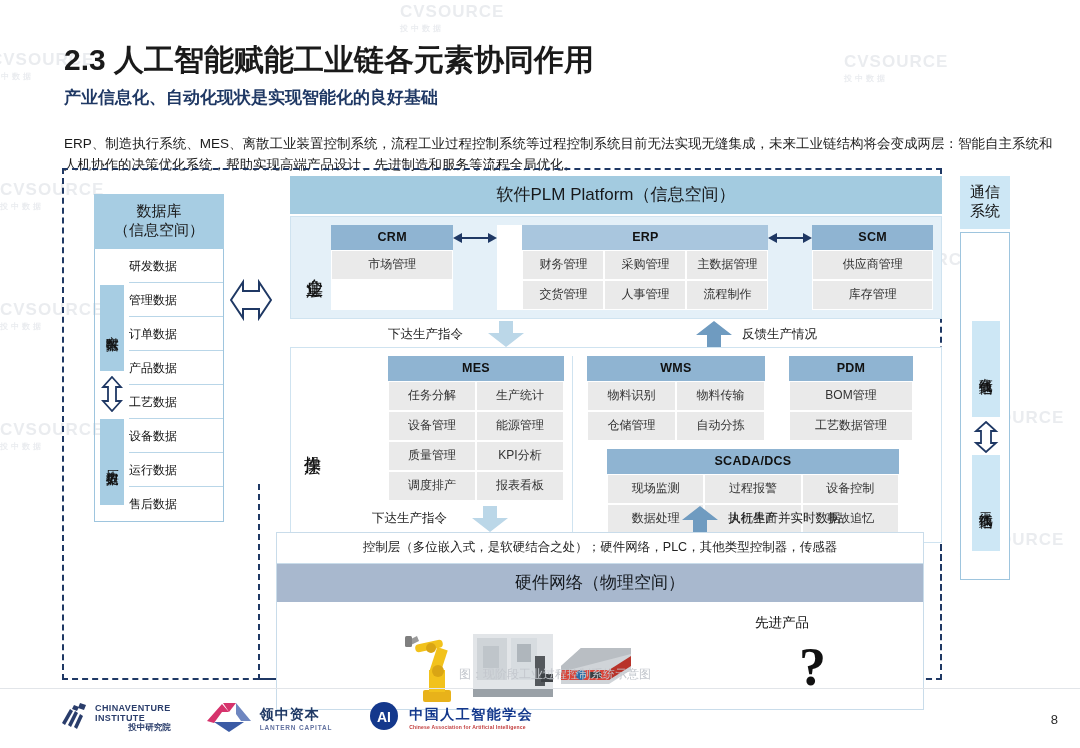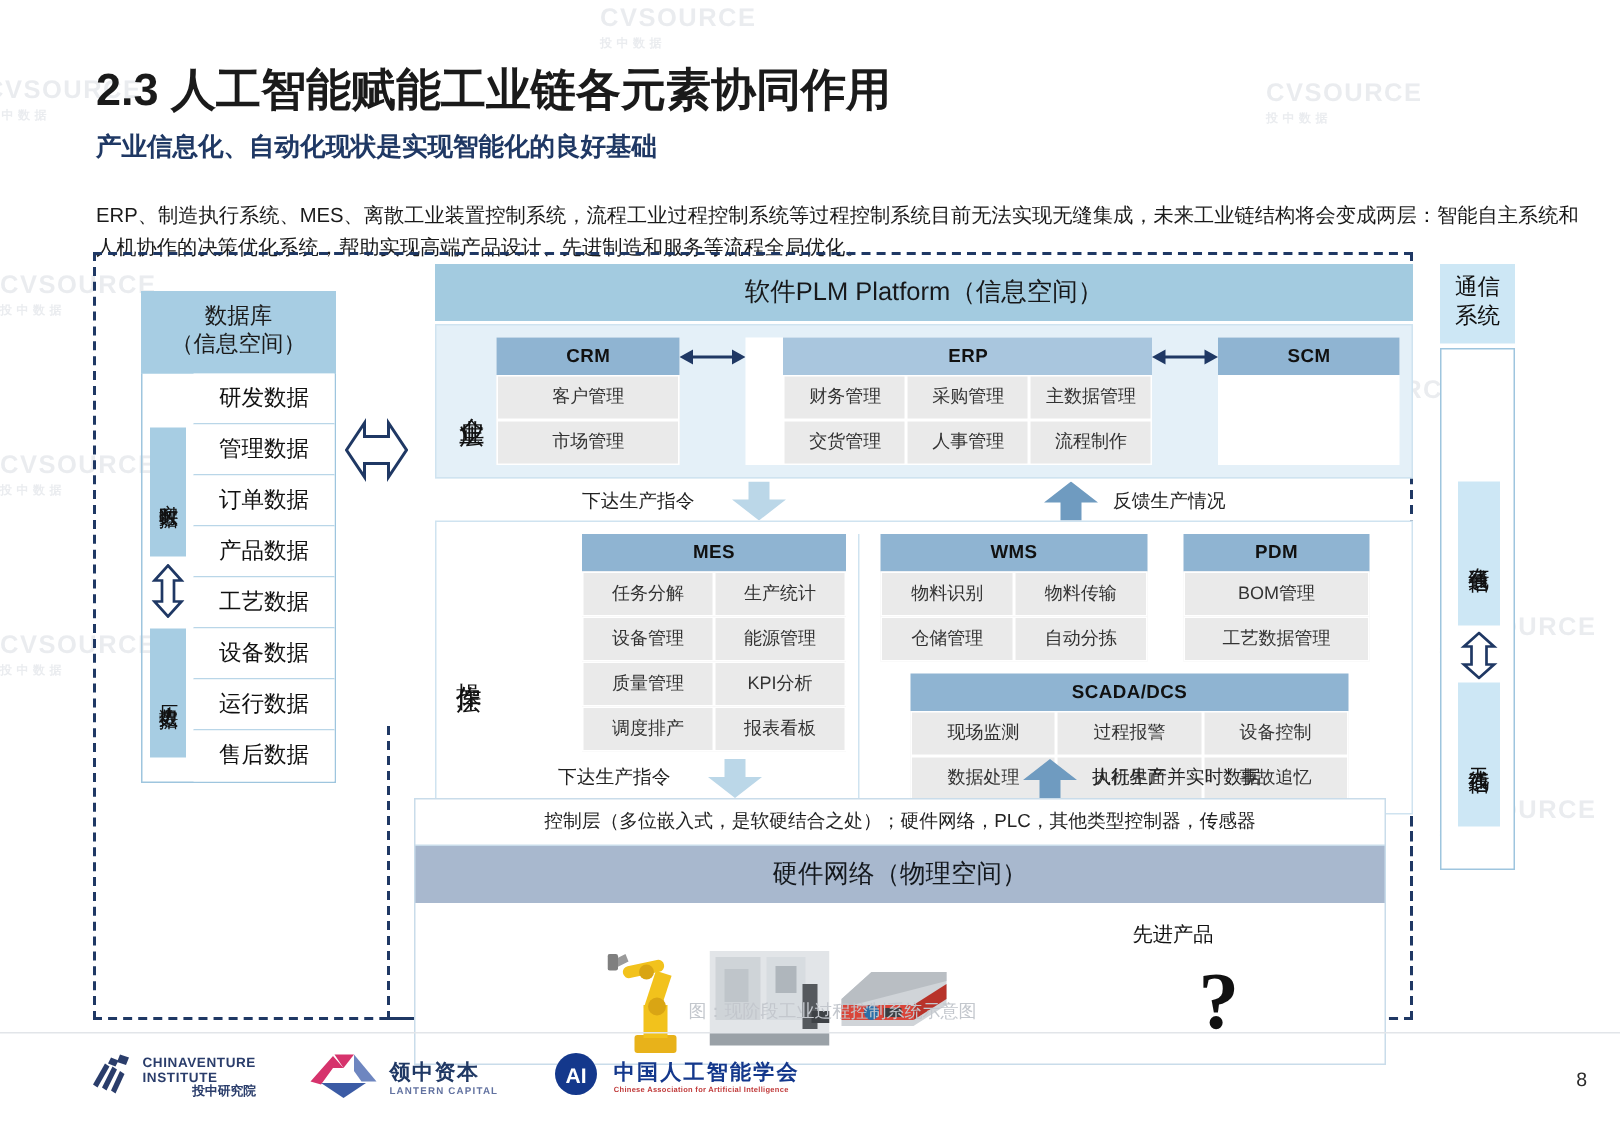--- a/index.html
+++ b/index.html
@@ -62,22 +62,22 @@
     background: #A7CDE3; color: #111; font-size: 13px;
     writing-mode: vertical-rl; text-orientation: upright;
     display: flex; align-items: center; justify-content: center;
     letter-spacing: 1px; line-height: 1.05;
   }
   .db-side-tag.realtime { top: 36px;  height: 86px; }
   .db-side-tag.history  { top: 170px; height: 86px; }
   .db-vert-arrow { position: absolute; left: 6px; top: 127px; width: 22px; height: 36px; }
   .db-rows { flex: 1; }
   .db-row {
-    height: 34px; line-height: 34px; text-align: center;
-    font-size: 15px; color: #111; border-bottom: 1px solid #b9d6e8;
+    height: 34px; line-height: 34px; 
+    font-size: 12px; color: #111; border-bottom: 1px solid #b9d6e8;
     background: #ffffff;
   }
   .db-row:last-child { border-bottom: none; }
 
   
   .hdbl-arrow { position: absolute; left: 168px; top: 104px; width: 42px; height: 56px; }
 
   
   .plm { position: absolute; left: 228px; top: 8px; width: 652px; }
   .plm-title {
@@ -275,21 +275,20 @@
 
   <div class="plm">
     <div class="plm-title">软件PLM Platform（信息空间）</div>
 
     <div class="ent-wrap">
       <div class="layer-label">企业层</div>
 
       <div class="mod" style="width:128px;">
         <div class="mod-head">CRM</div>
         <div class="mod-cells">
-          <div class="cell" style="width:100%">客户管理</div>
           <div class="cell" style="width:100%">市场管理</div>
         </div>
       </div>
 
       <div class="arr-h">
         <svg width="44" height="18" viewBox="0 0 44 18">
           <line x1="8" y1="9" x2="36" y2="9" stroke="#1F3864" stroke-width="2"></line>
           <polygon points="0,9 9,4 9,14" fill="#1F3864"></polygon>
           <polygon points="44,9 35,4 35,14" fill="#1F3864"></polygon>
         </svg>
@@ -310,20 +309,24 @@
       <div class="arr-h">
         <svg width="44" height="18" viewBox="0 0 44 18">
           <line x1="8" y1="9" x2="36" y2="9" stroke="#1F3864" stroke-width="2"></line>
           <polygon points="0,9 9,4 9,14" fill="#1F3864"></polygon>
           <polygon points="44,9 35,4 35,14" fill="#1F3864"></polygon>
         </svg>
       </div>
 
       <div class="mod" style="width:126px;">
         <div class="mod-head">SCM</div>
+        <div class="mod-cells">
+          <div class="cell" style="width:100%">供应商管理</div>
+          <div class="cell" style="width:100%">库存管理</div>
+        </div>
       </div>
     </div>
 
     <div class="op-arrows">
       <span class="op-arrow-label" style="left:98px;">下达生产指令</span>
       <span class="arrow-down-icon" style="left:196px;top:0;">
         <svg width="40" height="26" viewBox="0 0 40 26">
           <polygon points="13,0 27,0 27,12 38,12 20,26 2,12 13,12" fill="#BBD7E8"></polygon>
         </svg>
       </span>

